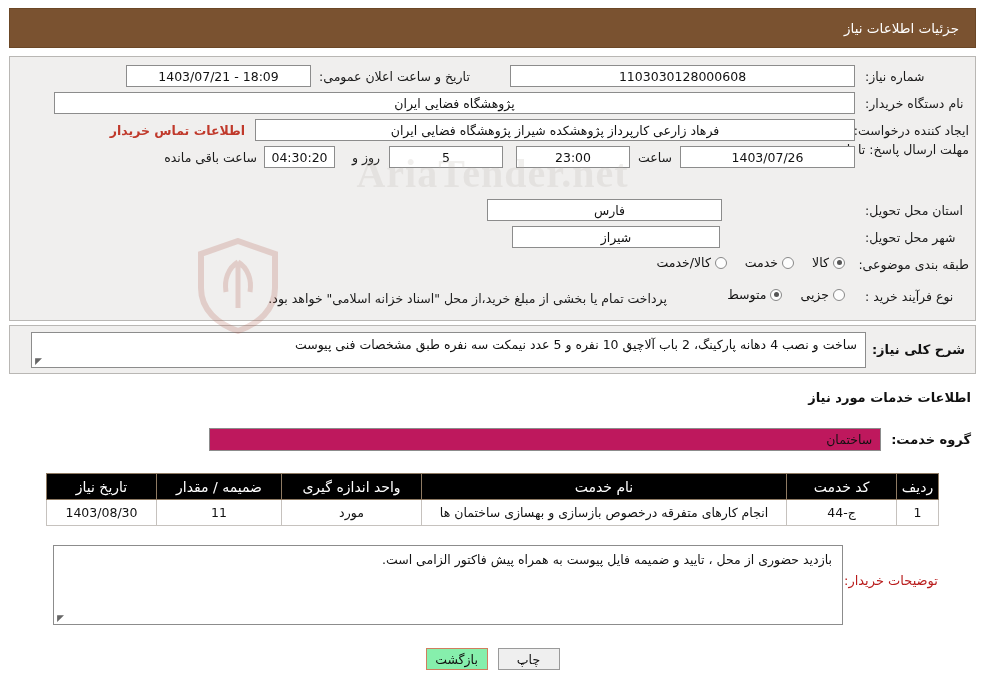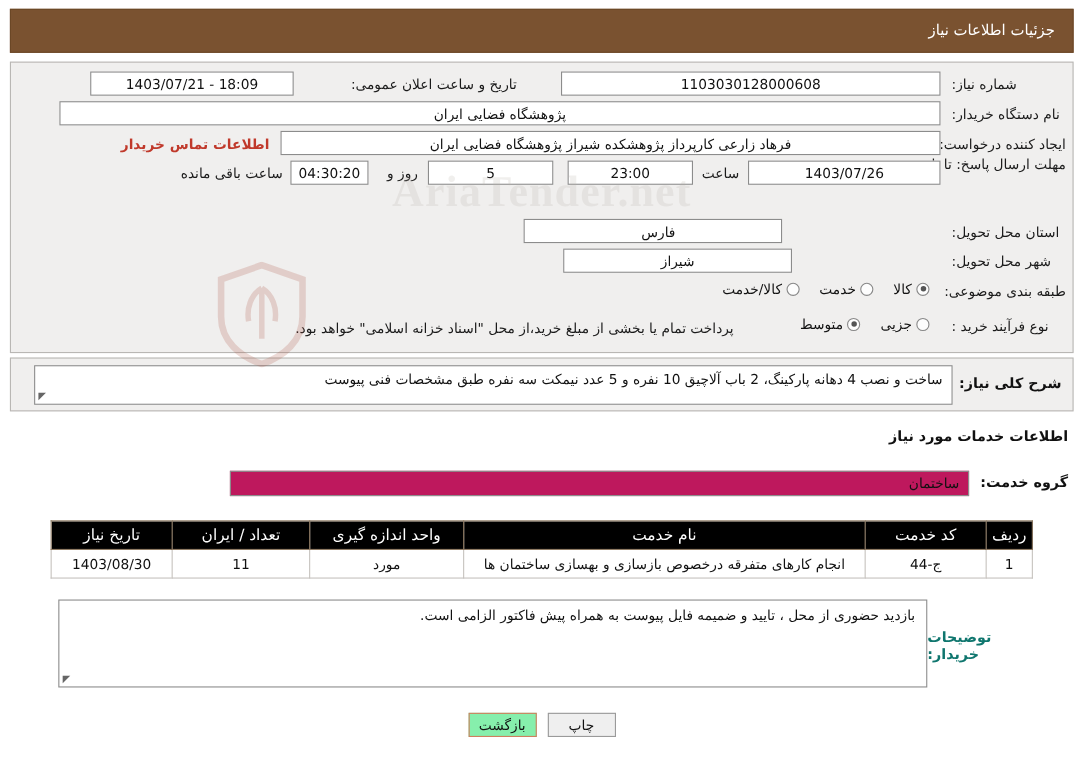--- a/index.html
+++ b/index.html
@@ -211,24 +211,24 @@
   
   .notes {
     position: absolute;
     left: 46px; top: 545px;
     width: 893px; height: 82px;
     display: flex;
     align-items: flex-start;
   }
   .notes-label {
     font-size: 13px;
-    font-weight: bold;
-    color: #0f766e;
+    font-weight: normal;
+    color: #b91c1c;
     width: 96px;
-    text-align: left;
+    text-align: center;
     padding-top: 28px;
   }
   .notes-box {
     background: #ffffff;
     border: 1px solid #8c8c8c;
     width: 790px; height: 80px;
     font-size: 12.5px;
     color: #111;
     padding: 6px 10px;
     position: relative;
@@ -266,40 +266,40 @@
 
   <div class="header">
     <span class="header-title">جزئیات اطلاعات نیاز</span>
   </div>
 
   <div class="panel">
 
     <div class="f lbl" style="right:6px; top:12px; width:110px; text-align:left;">شماره نیاز:</div>
     <div class="f inp center" style="right:120px; top:8px; width:345px;">1103030128000608</div>
     <div class="f lbl" style="right:472px; top:12px; width:190px; text-align:left;">تاریخ و ساعت اعلان عمومی:</div>
-    <div class="f inp center" style="right:708px; top:8px; width:185px;">18:09 - 1403/07/21</div>
+    <div class="f inp center" style="right:664px; top:8px; width:185px;">18:09 - 1403/07/21</div>
 
     <div class="f lbl" style="right:6px; top:39px; width:110px; text-align:left;">نام دستگاه خریدار:</div>
     <div class="f inp center" style="right:120px; top:35px; width:801px;">پژوهشگاه فضایی ایران</div>
 
     <div class="f lbl" style="right:6px; top:66px; width:110px; text-align:left;">ایجاد کننده درخواست:</div>
     <div class="f inp center" style="right:120px; top:62px; width:600px;">فرهاد زارعی کارپرداز پژوهشکده شیراز پژوهشگاه فضایی ایران</div>
     <div class="f lnk" style="right:730px; top:66px;font-weight:bold;">اطلاعات تماس خریدار</div>
 
     <div class="f lbl" style="right:6px; top:86px; width:112px; text-align:left; line-height:14px;">مهلت ارسال پاسخ: تا تاریخ:</div>
     <div class="f inp center" style="right:120px; top:89px; width:175px;">1403/07/26</div>
     <div class="f lbl" style="right:303px; top:93px;">ساعت</div>
     <div class="f inp center" style="right:345px; top:89px; width:114px;margin-left:37px;">23:00</div>
     <div class="f inp center" style="right:472px; top:89px; width:114px;">5</div>
     <div class="f lbl" style="right:595px; top:93px;">روز و</div>
     <div class="f inp center" style="right:640px; top:89px; width:71px;">04:30:20</div>
     <div class="f lbl" style="right:718px; top:93px;">ساعت باقی مانده</div>
 
     <div class="f lbl" style="right:6px; top:146px; width:110px; text-align:left;">استان محل تحویل:</div>
-    <div class="f inp center" style="right:264px; top:142px; width:235px;padding-left:16px;">فارس</div>
+    <div class="f inp center" style="right:253px; top:142px; width:235px;padding-left:16px;">فارس</div>
 
     <div class="f lbl" style="right:6px; top:173px; width:110px; text-align:left;">شهر محل تحویل:</div>
     <div class="f inp center" style="right:255px; top:169px; width:208px;">شیراز</div>
 
     <div class="f lbl" style="right:6px; top:200px; width:110px; text-align:left;">طبقه بندی موضوعی:</div>
     <div class="f" style="right:130px; top:198px; display:flex; align-items:center;">
       <span class="radio">
         <span class="dot on"></span>
         <span>کالا</span>
       </span>
@@ -351,21 +351,21 @@
   </div>
 
   <div class="tbl-wrap">
     <table>
       <thead>
         <tr>
           <th style="width:42px;">ردیف</th>
           <th style="width:110px;">کد خدمت</th>
           <th>نام خدمت</th>
           <th style="width:140px;">واحد اندازه گیری</th>
-          <th style="width:125px;">تعداد / ایران</th>
+          <th style="width:125px;">ضمیمه / مقدار</th>
           <th style="width:110px;">تاریخ نیاز</th>
         </tr>
       </thead>
       <tbody>
         <tr>
           <td>1</td>
           <td>ج-44</td>
           <td>انجام کارهای متفرقه درخصوص بازسازی و بهسازی ساختمان ها</td>
           <td>مورد</td>
           <td>11</td>

